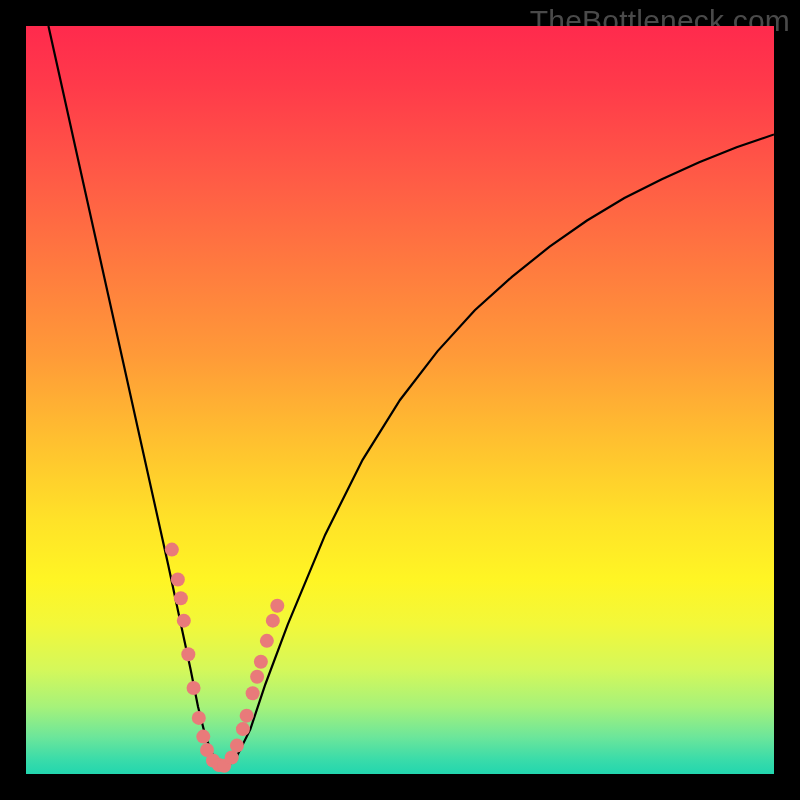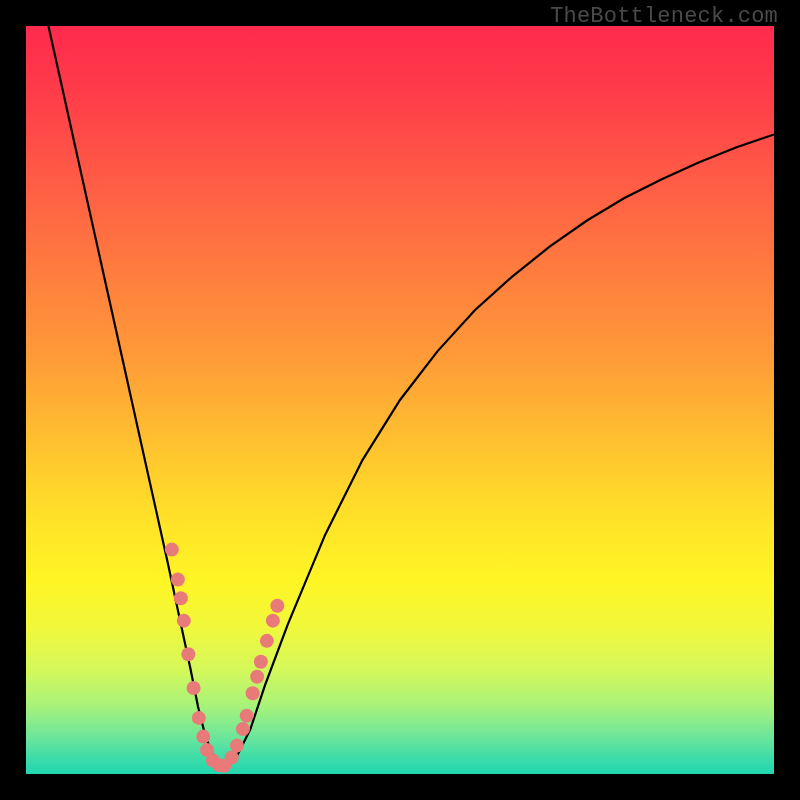--- a/index.html
+++ b/index.html
@@ -39,27 +39,26 @@
       #d5f85a 86%,
       #a6f27a 91%,
       #6de69a 95%,
       #3bdca9 98%,
       #22d6af 100%
     );
   }
   .watermark {
     position: absolute;
     top: 4px;
-    right: 22px;
+    right: 10px;
     color: #4a4a4a;
-    font-size: 22px;
+    font-size: 30px;
     font-weight: 500;
     letter-spacing: 0.2px;
     user-select: none;
-    font-family: Liberation Mono, monospace;
   }
   svg.curve {
     position: absolute;
     left: 0;
     top: 0;
     width: 748px;
     height: 748px;
   }
 </style>
 </head>

